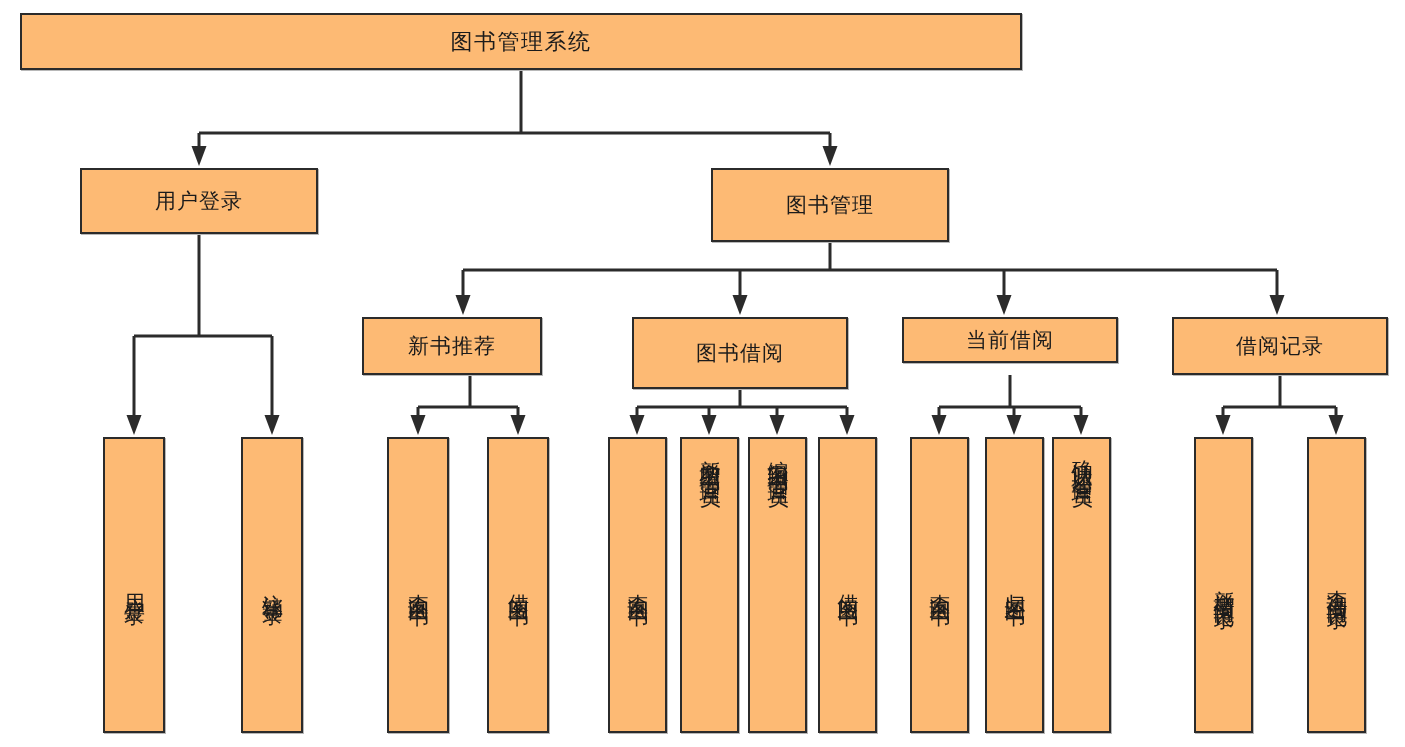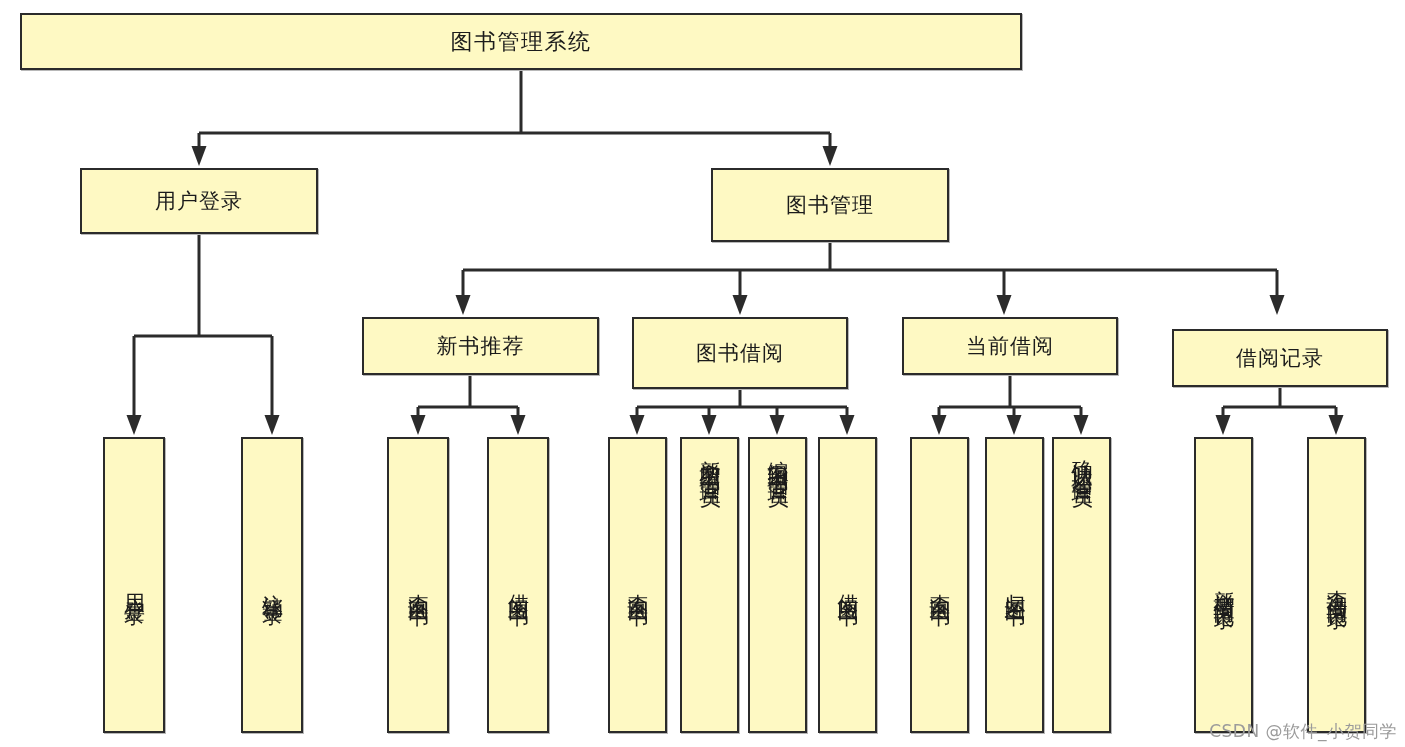--- a/index.html
+++ b/index.html
@@ -23,21 +23,21 @@
     left: 0;
     top: 0;
     width: 1405px;
     height: 747px;
     pointer-events: none;
   }
   .node {
     position: absolute;
     box-sizing: border-box;
     border: 2px solid #2b2b2b;
-    background: #fef9c3;
+    background: #fdba74;
     display: flex;
     align-items: center;
     justify-content: center;
     box-shadow: 1px 1px 0 0 #b8b8b8;
   }
   .node .label {
     color: #1b1b1b;
     line-height: 1.15;
     text-align: center;
     white-space: pre;
@@ -180,30 +180,30 @@
   <div id="nodes">
       <div class="node horiz root" style="left: 20px; top: 13px; width: 1002px; height: 57px;">
         <span class="label">图书管理系统</span>
       </div>
       <div class="node horiz level1" style="left: 80px; top: 168px; width: 238px; height: 66px;">
         <span class="label">用户登录</span>
       </div>
       <div class="node horiz level1" style="left: 711px; top: 168px; width: 238px; height: 74px;">
         <span class="label">图书管理</span>
       </div>
-      <div class="node horiz level2" style="left: 362px; top: 317px; width: 237px; height: 58px;">
+      <div class="node horiz level2" style="left: 362px; top: 317px; width: 180px; height: 58px;">
         <span class="label">新书推荐</span>
       </div>
       <div class="node horiz level2" style="left: 632px; top: 317px; width: 216px; height: 72px;">
         <span class="label">图书借阅</span>
       </div>
-      <div class="node horiz level2" style="left: 902px; top: 317px; width: 216px; height: 58px;">
+      <div class="node horiz level2" style="left: 902px; top: 317px; width: 216px; height: 46px;">
         <span class="label">当前借阅</span>
       </div>
-      <div class="node horiz level2" style="left: 1172px; top: 317px; width: 216px; height: 58px; margin-top: 12px;">
+      <div class="node horiz level2" style="left: 1172px; top: 317px; width: 216px; height: 58px;">
         <span class="label">借阅记录</span>
       </div>
       <div class="node vert leaf center-v" style="left: 103px; top: 437px; width: 62px; height: 296px;">
         <span class="label">用户登录</span>
       </div>
       <div class="node vert leaf center-v" style="left: 241px; top: 437px; width: 62px; height: 296px;">
         <span class="label">注销登录</span>
       </div>
       <div class="node vert leaf center-v" style="left: 387px; top: 437px; width: 62px; height: 296px;">
         <span class="label">查询图书</span>
@@ -233,15 +233,14 @@
         <span class="label">确认归还（管理员）</span>
       </div>
       <div class="node vert leaf center-v" style="left: 1194px; top: 437px; width: 59px; height: 296px;">
         <span class="label">新增借阅记录</span>
       </div>
       <div class="node vert leaf center-v" style="left: 1307px; top: 437px; width: 59px; height: 296px;">
         <span class="label">查询借阅记录</span>
       </div>
     </div>
 
-  <div id="watermark">CSDN @软件_小贺同学</div>
 
 </div>
 
 </body></html>

